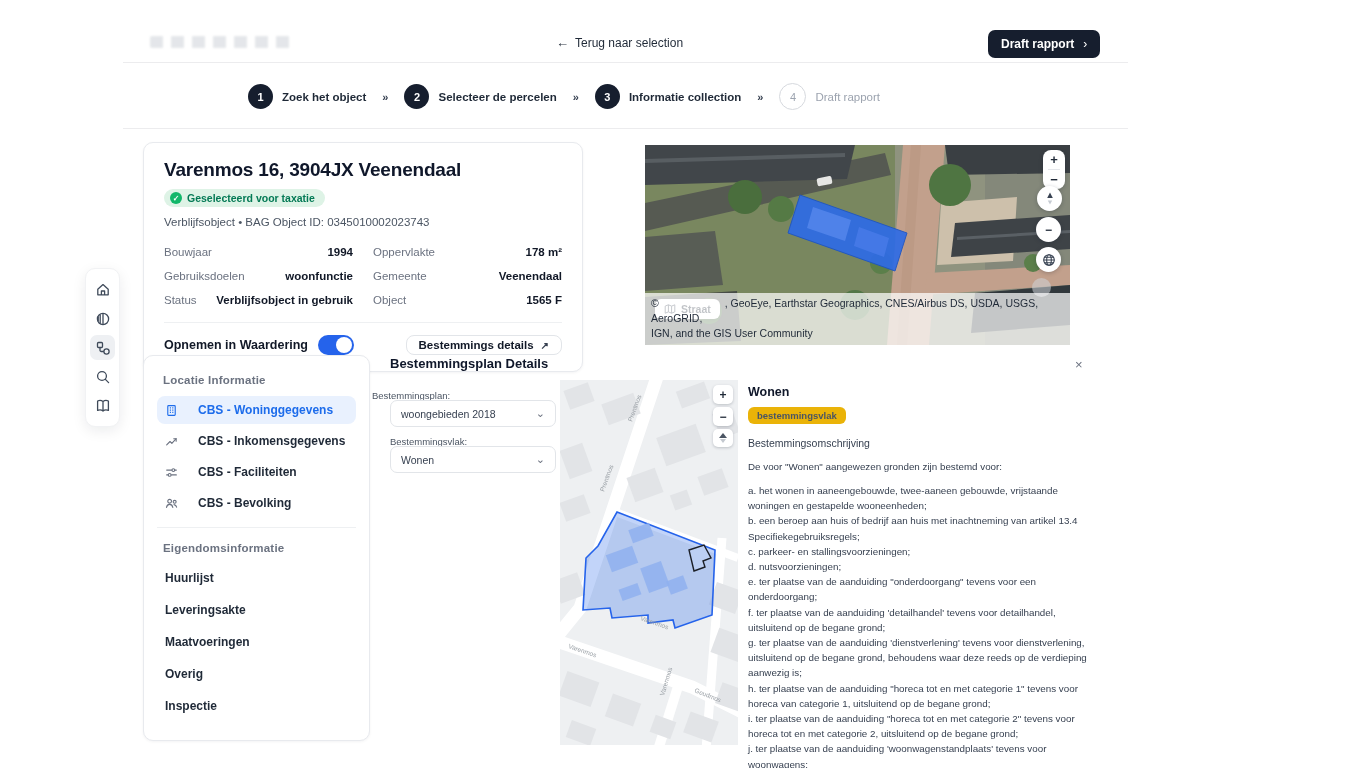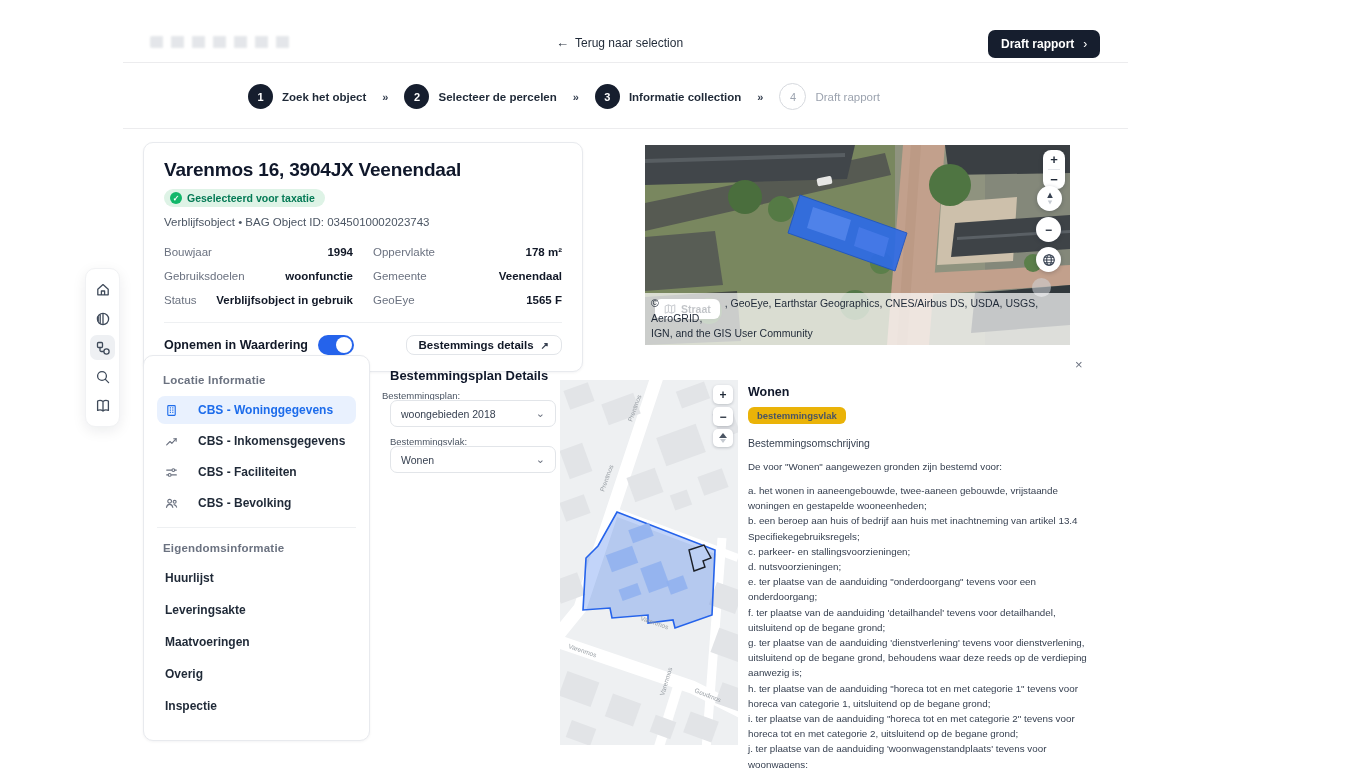--- a/index.html
+++ b/index.html
@@ -92,21 +92,21 @@
   .nav-header{font-size:11.5px;font-weight:700;color:#6b7280;letter-spacing:.2px;padding:0 6px;margin-bottom:10px;}
   .nav-item{display:flex;align-items:center;gap:20px;padding:7px 8px;border-radius:8px;font-size:12px;
     font-weight:600;color:#1f2937;cursor:pointer;margin-bottom:3px;}
   .nav-item svg{color:#6b7280;flex:none;}
   .nav-item.active{background:#e9f1fe;color:#1d6ceb;}
   .nav-item.active svg{color:#1d6ceb;}
   .nav-divider{height:1px;background:#eef0f2;margin:10px 0 14px;}
   .nav-item.plain{padding:7px 8px;margin-bottom:4px;}
 
   
-  .bp-title{left:390px;top:368px;font-size:13px;font-weight:700;color:#0f172a;}
+  .bp-title{left:390px;top:356px;font-size:13px;font-weight:700;color:#0f172a;}
   .bp-close{left:1070px;top:355px;font-size:13px;color:#6b7280;cursor:pointer;padding:2px 5px;}
   .bp-label{font-size:9.5px;color:#4b5563;}
   .bp-select{width:166px;box-sizing:border-box;height:27px;border:1px solid #e2e5e9;border-radius:7px;
     background:#fff;display:flex;align-items:center;justify-content:space-between;padding:0 10px;
     font-size:10.5px;color:#374151;cursor:pointer;}
   .bp-select .chev{color:#6b7280;font-size:11px;}
 
   .zoning-map{left:560px;top:380px;width:178px;height:365px;overflow:hidden;background:#eef0f2;}
   .zm-ctl{position:absolute;right:5px;top:5px;display:flex;flex-direction:column;gap:3px;align-items:center;}
   .zm-btn{width:20px;height:19px;background:#fff;border-radius:5px;box-shadow:0 1px 3px rgba(15,23,42,.22);
@@ -228,21 +228,21 @@
       <div>
         <div class="field">
           <span class="fl">Oppervlakte</span>
           <span class="fv">178 m²</span>
         </div>
         <div class="field">
           <span class="fl">Gemeente</span>
           <span class="fv">Veenendaal</span>
         </div>
         <div class="field">
-          <span class="fl">GeoEye</span>
+          <span class="fl">Object</span>
           <span class="fv">1565 F</span>
         </div>
       </div>
     </div>
 
     <div class="prop-divider"></div>
 
     <div class="prop-footer">
       <div class="toggle-wrap">
         <span class="toggle-label">Opnemen in Waardering</span>
@@ -383,21 +383,21 @@
       <span>Overig</span>
     </div>
     <div class="nav-item plain">
       <span>Inspectie</span>
     </div>
   </div>
 
   <div class="abs bp-title">Bestemmingsplan Details</div>
   <div class="abs bp-close">×</div>
 
-  <div class="abs bp-label" style="left:382px;top:390px;">Bestemmingsplan:</div>
+  <div class="abs bp-label" style="left:372px;top:390px;">Bestemmingsplan:</div>
   <div class="abs bp-select" style="left:390px;top:400px;">
     <span>woongebieden 2018</span>
     <span class="chev">⌄</span>
   </div>
 
   <div class="abs bp-label" style="left:390px;top:436px;">Bestemmingsvlak:</div>
   <div class="abs bp-select" style="left:390px;top:446px;">
     <span>Wonen</span>
     <span class="chev">⌄</span>
   </div>

